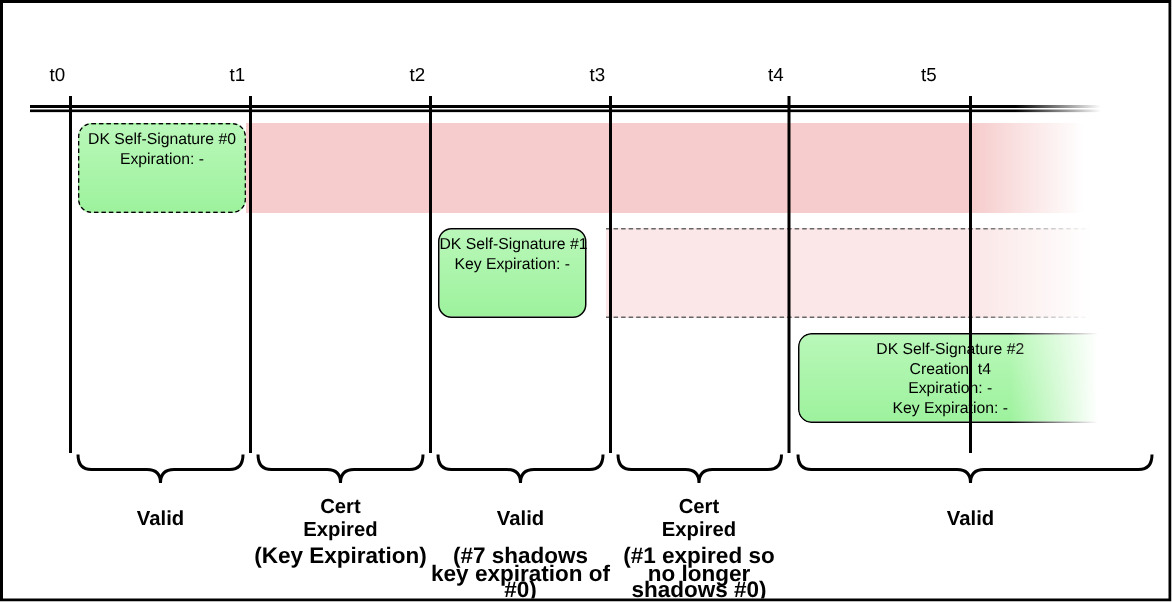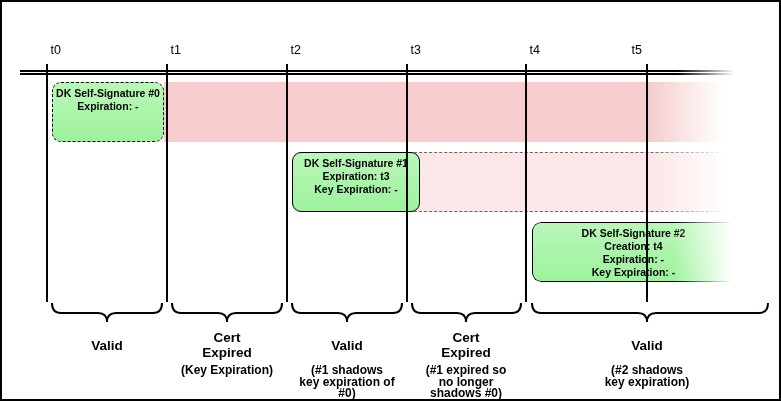--- a/index.html
+++ b/index.html
@@ -15,21 +15,21 @@
   }
   
   .axis{
     position:absolute;left:18px;top:68px;width:714px;height:1px;
     border-top:2px solid #000;border-bottom:2px solid #000;
     -webkit-mask-image:linear-gradient(to right,#000 92%,transparent 100%);
     mask-image:linear-gradient(to right,#000 92%,transparent 100%);
   }
   .tick-label{
     position:absolute;top:41px;width:28px;margin-left:-14px;
-    text-align:right;font-size:12.5px;
+    text-align:left;font-size:12.5px;
   }
   .vline{
     position:absolute;top:62px;height:238px;width:2px;background:#000;z-index:10;
   }
   .band{position:absolute;height:60px;z-index:1;}
   .band-strong{
     left:162px;top:80px;width:570px;
     background:var(--band-strong,#f6cccc);
     -webkit-mask-image:linear-gradient(to right,#000 85%,transparent 98%);
     mask-image:linear-gradient(to right,#000 85%,transparent 98%);
@@ -46,51 +46,50 @@
     border:1.5px solid #000;border-radius:9px;
     background:linear-gradient(180deg,var(--signature-green-light,#b9f7b9) 0%,var(--signature-green,#9df29d) 100%);
     text-align:center;font-size:10.5px;line-height:13px;padding-top:4px;
   }
   .sigbox.dashed{border-style:dashed;}
   .sigbox.fadebox{
     border-right:none;
     -webkit-mask-image:linear-gradient(to right,#000 70%,transparent 99%);
     mask-image:linear-gradient(to right,#000 70%,transparent 99%);
   }
-  .sig-title,.sig-line{white-space:nowrap;font-weight:bold;}
+  .sig-title,.sig-line{white-space:nowrap;}
   .braces{position:absolute;left:0;top:300px;z-index:4;}
   .braces path{fill:none;stroke:#000;stroke-width:2;}
   .period{
     position:absolute;top:326px;width:170px;margin-left:-85px;
     text-align:center;z-index:4;font-weight:bold;
   }
   .period-label{
     height:34px;display:flex;align-items:center;justify-content:center;
     font-size:13.5px;line-height:15px;white-space:pre-line;
   }
   .period-sub{
-    margin-top:3px;font-size:12px;line-height:11.5px;white-space:pre-line;
+    margin-top:3px;font-size:15px;line-height:11.5px;white-space:pre-line;
   }
 </style>
 </head>
 <body>
 
 <div class="frame">
 
   <div class="band band-strong"></div>
   <div class="band band-light"></div>
 
   <div class="sigbox dashed" style="left:50px;top:80px;width:112px;">
     <div class="sig-title">DK Self-Signature #0</div>
     <div class="sig-line">Expiration: -</div>
   </div>
 
-  <div class="sigbox" style="left:290px;top:150px;width:128px;">
+  <div class="sigbox" style="left:290px;top:150px;width:99px;">
     <div class="sig-title">DK Self-Signature #1</div>
-    <div class="sig-line">Expiration: t3</div>
     <div class="sig-line">Key Expiration: -</div>
   </div>
 
   <div class="sigbox fadebox" style="left:530px;top:220px;width:202px;border-top-right-radius:0;border-bottom-right-radius:0;">
     <div class="sig-title">DK Self-Signature #2</div>
     <div class="sig-line">Creation: t4</div>
     <div class="sig-line">Expiration: -</div>
     <div class="sig-line">Key Expiration: -</div>
   </div>
 
@@ -128,30 +127,28 @@
     <div class="period-label">Valid</div>
     <div class="period-sub"></div>
   </div>
   <div class="period" style="left:225px">
     <div class="period-label">Cert
 Expired</div>
     <div class="period-sub">(Key Expiration)</div>
   </div>
   <div class="period" style="left:345px">
     <div class="period-label">Valid</div>
-    <div class="period-sub">(#1 shadows
+    <div class="period-sub">(#7 shadows
 key expiration of
 #0)</div>
   </div>
   <div class="period" style="left:464px">
     <div class="period-label">Cert
 Expired</div>
     <div class="period-sub">(#1 expired so
 no longer
 shadows #0)</div>
   </div>
   <div class="period" style="left:645px">
     <div class="period-label">Valid</div>
-    <div class="period-sub">(#2 shadows
-key expiration)</div>
   </div>
 
 </div>
 
 </body></html>

